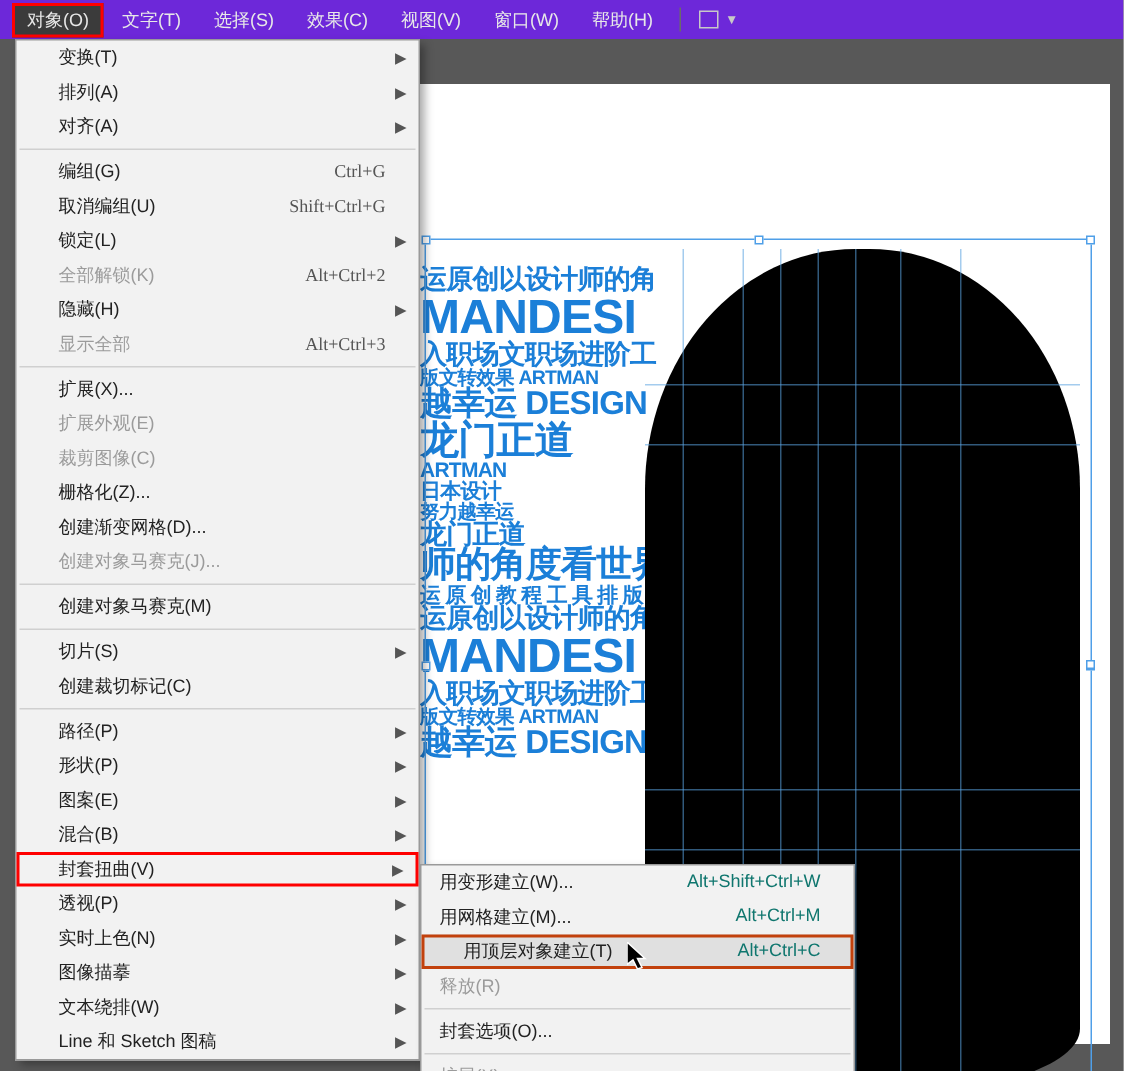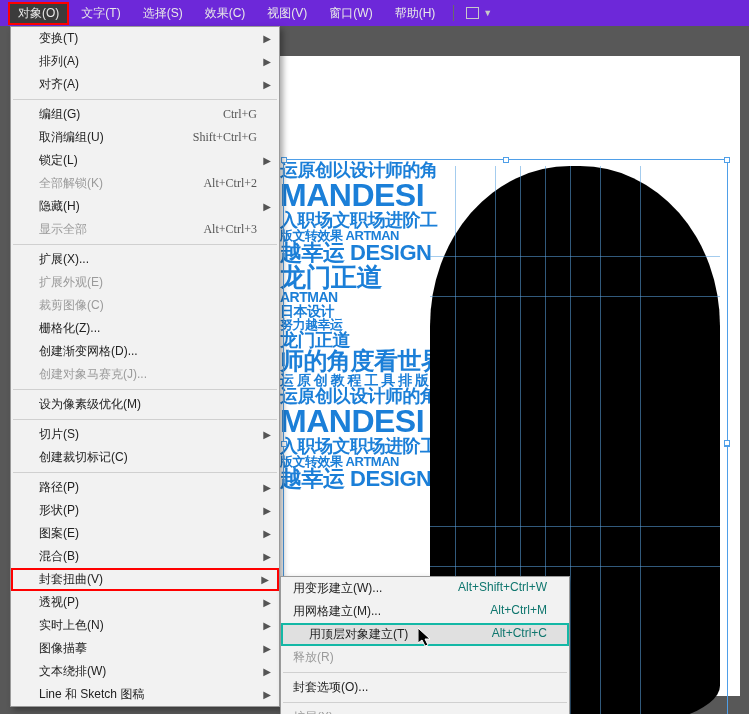--- a/index.html
+++ b/index.html
@@ -8,21 +8,21 @@
     .menubar { height: 26px; background: #6d28d9; display: flex; align-items: center; padding-left: 8px; gap: 2px; }
     .menubar-item { color: #e8e8e8; font-size: 12px; padding: 3px 10px; cursor: default; }
     .menubar-item.highlighted { background: #3b3b3b; border: 2px solid #ff0000; padding: 1px 8px; }
     .menubar-sep { width: 1px; height: 16px; background: #6a6a6a; margin: 0 6px; }
     .arrange-box { width: 13px; height: 12px; border: 1px solid #c8c8c8; margin-left: 4px; }
     .arrange-arrow { color: #c8c8c8; font-size: 9px; margin-left: 2px; }
     
     .canvas { position: absolute; left: 0; top: 26px; width: 749px; height: 688px; background: #585858; }
     .artboard { position: absolute; left: 280px; top: 30px; width: 460px; height: 640px; background: #fff; }
     
-    .text-bg { position: absolute; left: 280px; top: 135px; width: 200px; height: 500px; overflow: hidden; }
+    .text-bg { position: absolute; left: 280px; top: 151px; width: 200px; height: 500px; overflow: hidden; }
     .tline { color: #1b7fd8; font-weight: 700; white-space: nowrap; line-height: 1.0; letter-spacing: -0.5px; }
     
     .shape { position: absolute; left: 430px; top: 140px; width: 290px; height: 565px; background: #000; 
              border-radius: 50% 50% 48% 48% / 32% 32% 8% 8%; border-top-left-radius: 140px 160px; border-top-right-radius: 140px 160px; }
     .shape-neck { position: absolute; left: 492px; top: 460px; width: 170px; height: 250px; background:#000; 
                   border-radius: 10% 10% 6% 6%; }
     
     .sel-box { position: absolute; border: 1px solid #4f9fe8; pointer-events: none; }
     .sel-main { left: 283px; top: 133px; width: 445px; height: 570px; }
     .sel-handle { position: absolute; width: 6px; height: 6px; background: #fff; border: 1px solid #4f9fe8; }
@@ -34,21 +34,21 @@
     .mi { display: flex; justify-content: space-between; align-items: center; padding: 3px 22px 3px 28px; font-size: 12px; color: #222; position: relative; }
     .mi.disabled { color: #9b9b9b; }
     .mi .arrow { position: absolute; right: 8px; font-size: 10px; color: #555; }
     .mi .shortcut { color: #555; font-size: 12px; font-family: Liberation Serif, serif; }
     .mi.highlighted { border: 2px solid #ff0000; padding: 1px 20px 1px 26px; }
     .msep { height: 1px; background: #d0d0d0; margin: 3px 2px; }
     
     .submenu { position: absolute; left: 280px; top: 576px; width: 290px; background: #f2f2f2; border: 1px solid #9a9a9a; box-shadow: 3px 3px 6px rgba(0,0,0,0.35); }
     .smi { display: flex; justify-content: space-between; padding: 3px 22px 3px 12px; font-size: 12px; color: #222; position: relative; }
     .smi.disabled { color: #9b9b9b; }
-    .smi.highlighted { background: #e0e0e0; border: 2px solid #14b8a6; padding: 1px 20px 1px 26px; }
+    .smi.highlighted { background: #e0e0e0; border: 2px solid #c2410c; padding: 1px 20px 1px 26px; }
     .smi .shortcut { color: #0f766e; font-size: 12px; }
     
     .cursor { position: absolute; left: 418px; top: 628px; pointer-events: none; z-index: 100; }
   </style>
 </head>
 <body>
 
 <div class="menubar">
   <span class="menubar-item highlighted">对象(O)</span>
   <span class="menubar-item">文字(T)</span>
@@ -162,21 +162,21 @@
       <span>栅格化(Z)...</span>
     </div>
   <div class="mi">
       <span>创建渐变网格(D)...</span>
     </div>
   <div class="mi disabled">
       <span>创建对象马赛克(J)...</span>
     </div>
   <div class="msep"></div>
   <div class="mi">
-      <span>设为像素级优化(M)</span>
+      <span>创建对象马赛克(M)</span>
     </div>
   <div class="msep"></div>
   <div class="mi">
       <span>切片(S)</span>
       <span class="arrow">▶</span>
     </div>
   <div class="mi">
       <span>创建裁切标记(C)</span>
     </div>
   <div class="msep"></div>

